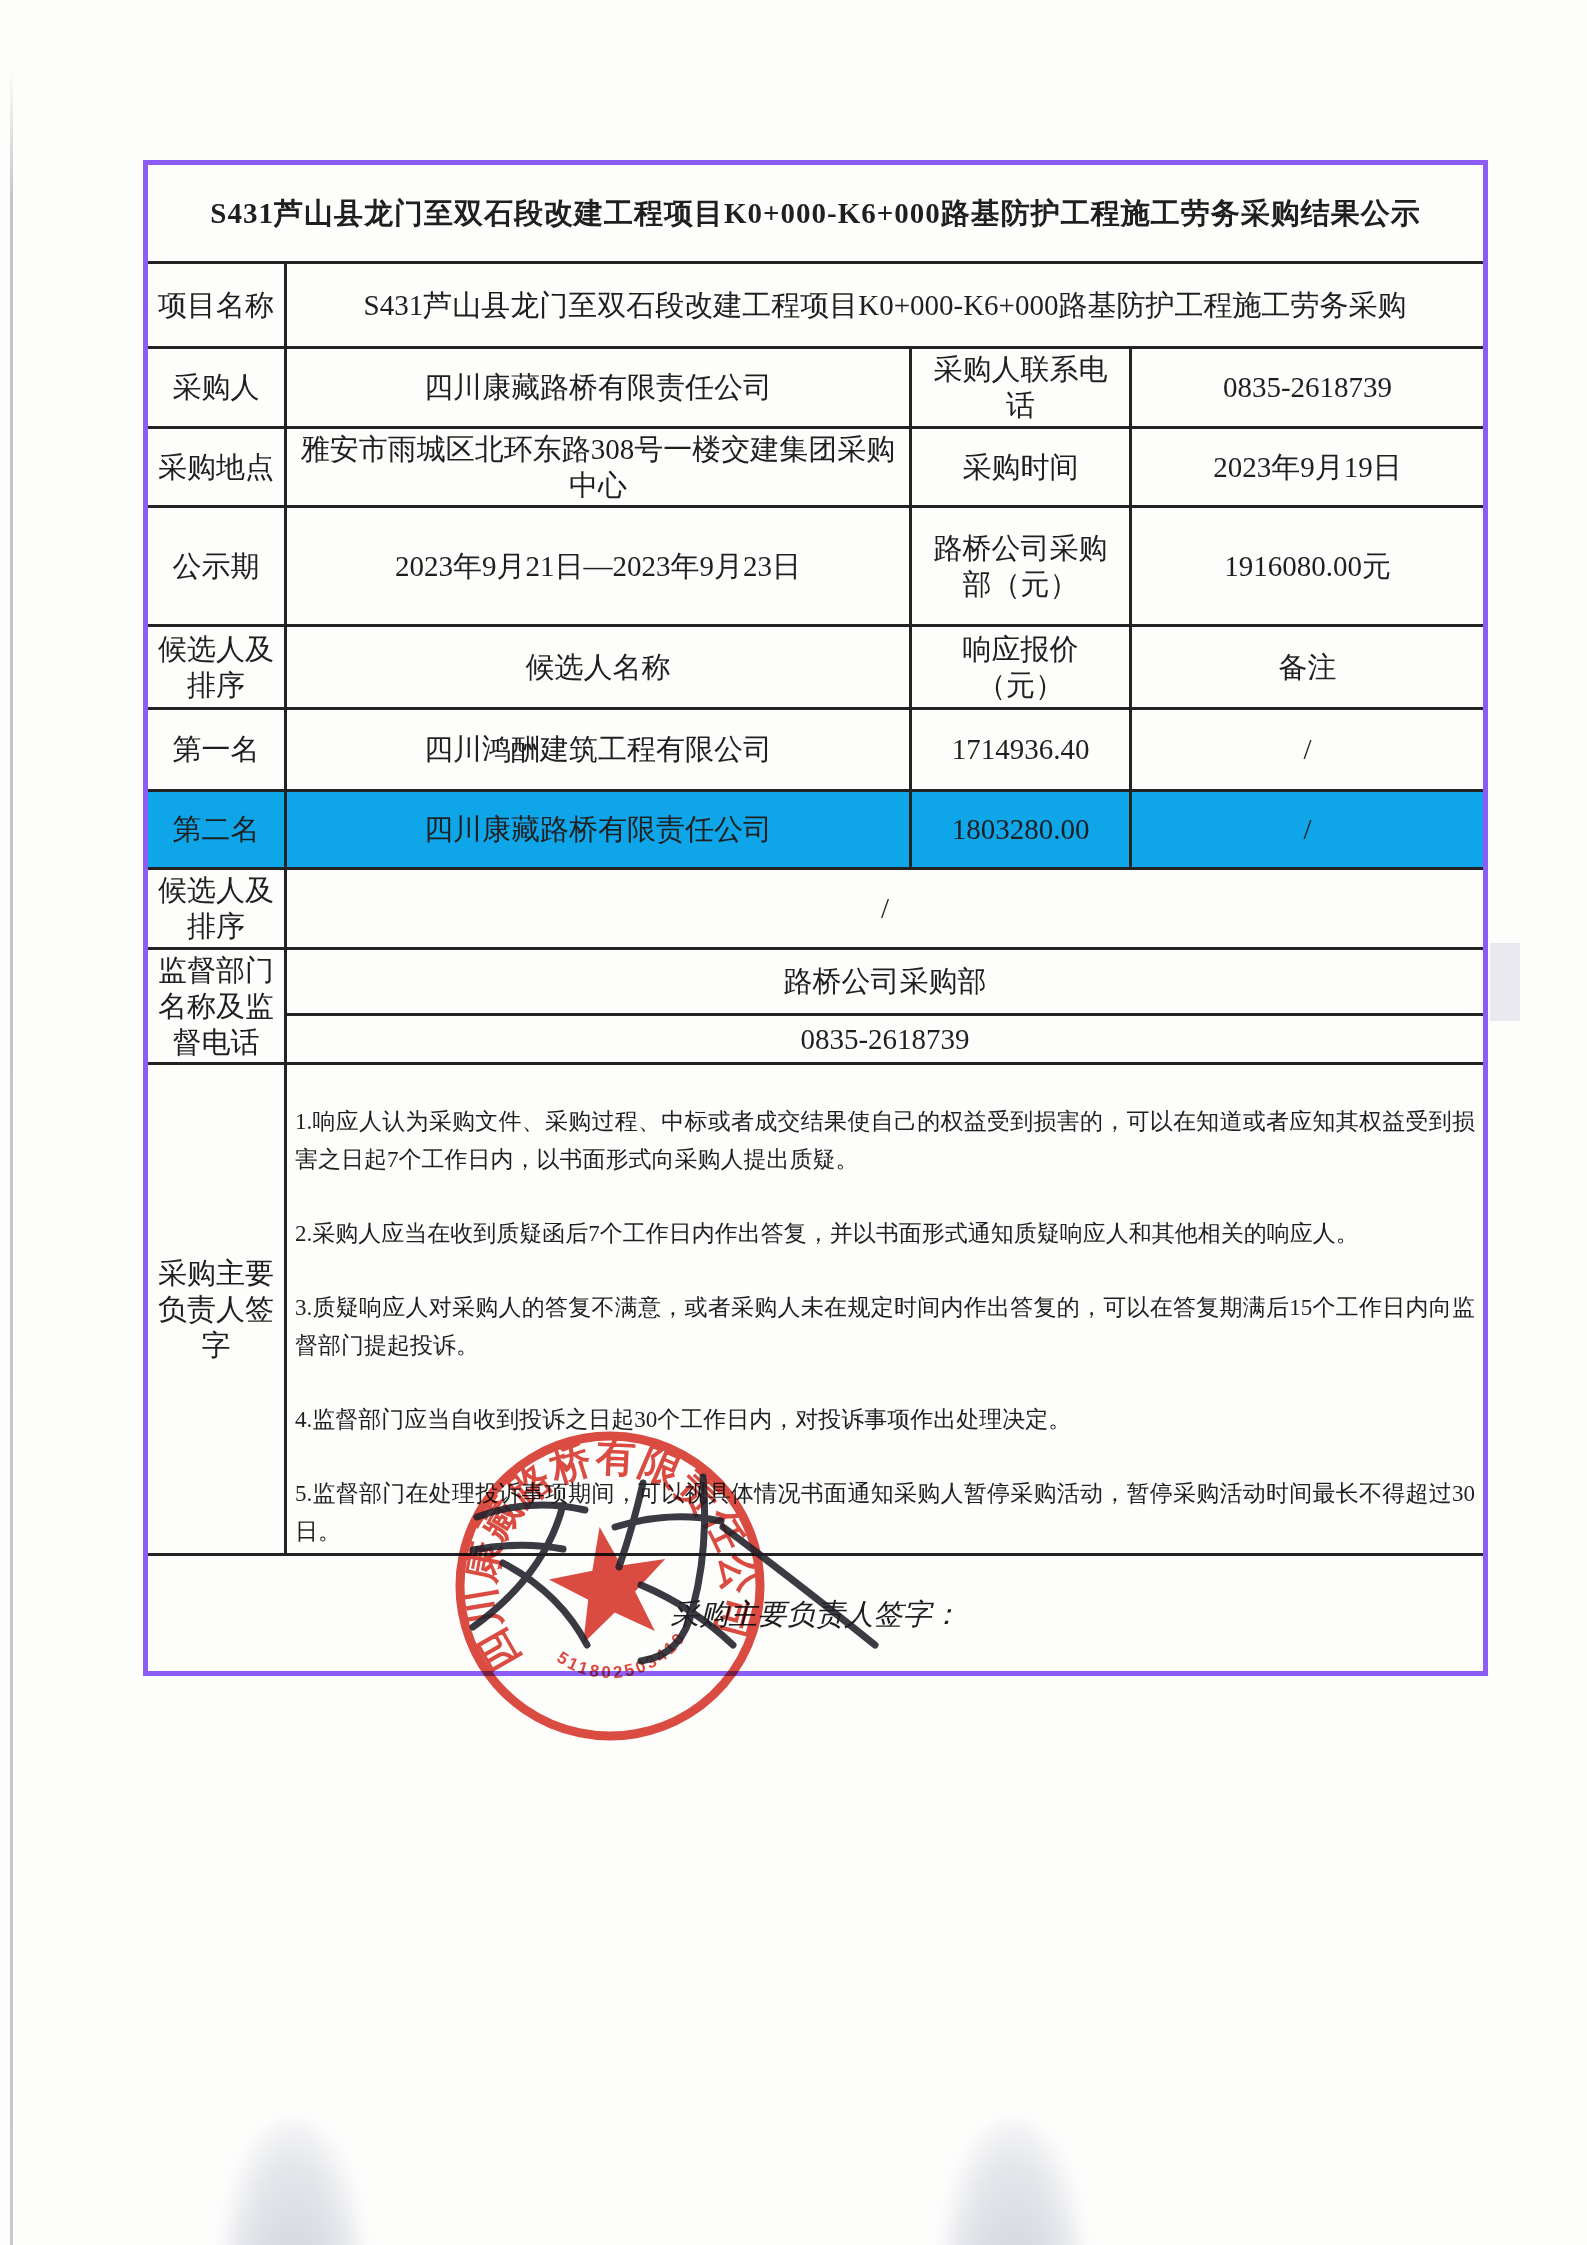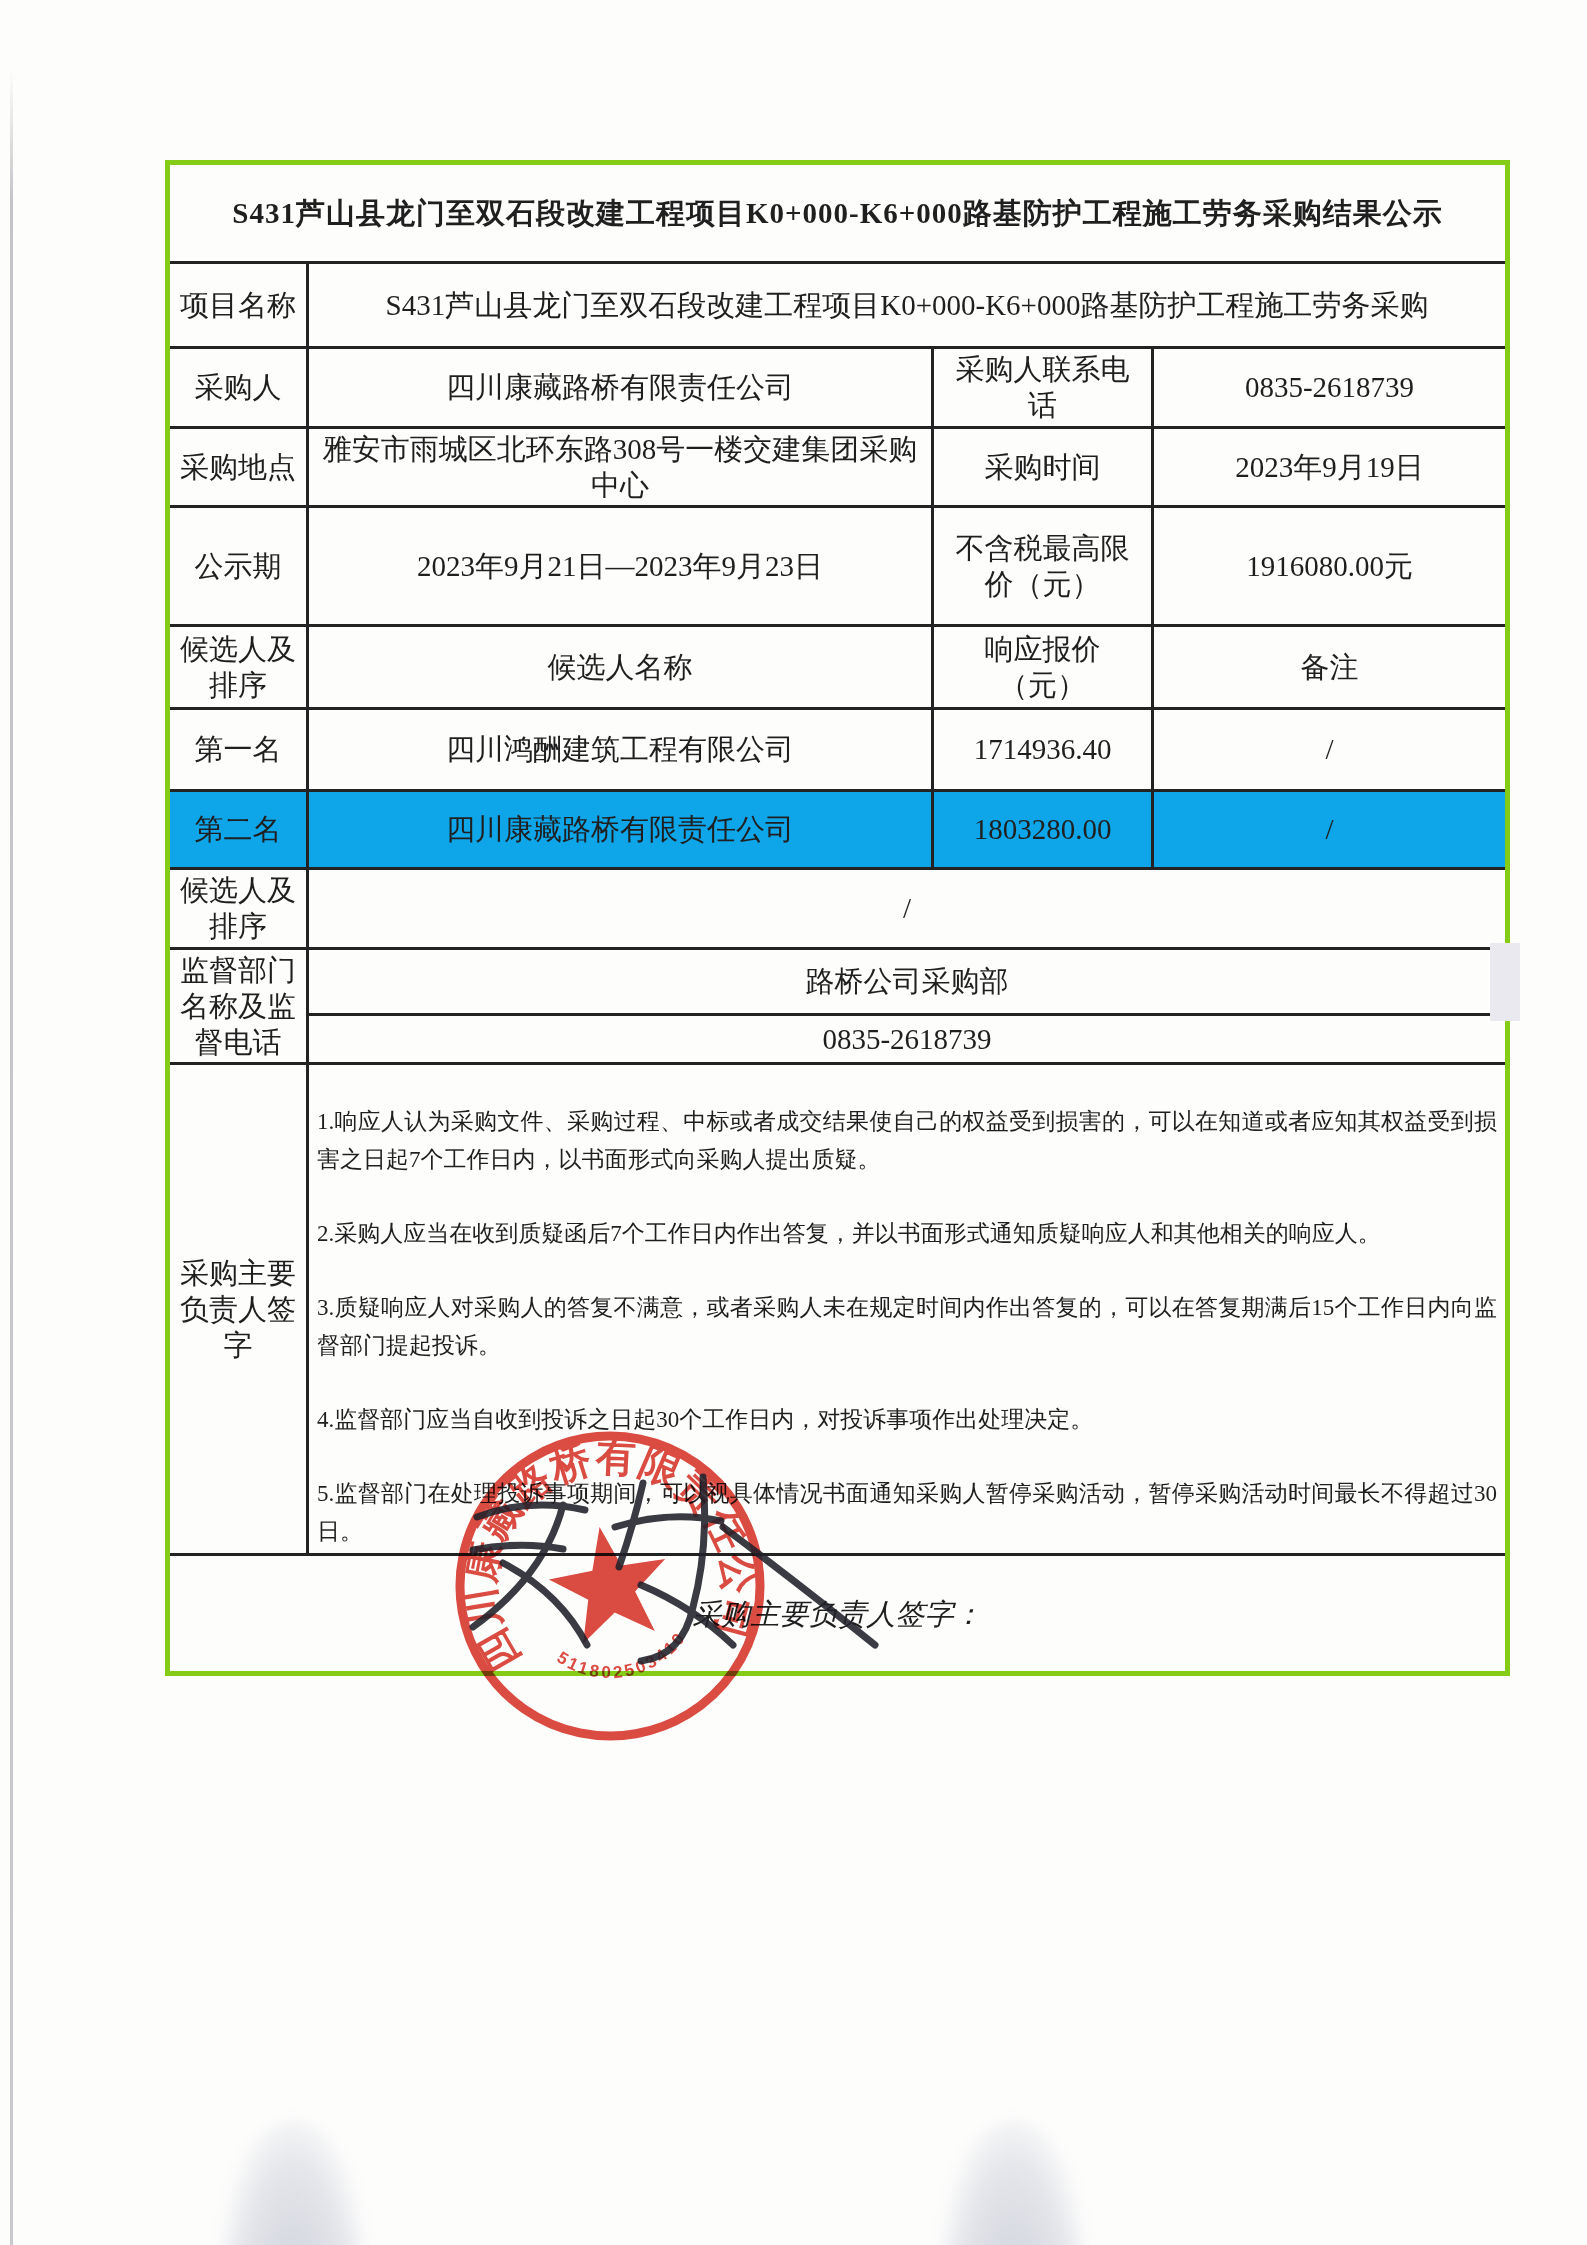--- a/index.html
+++ b/index.html
@@ -18,23 +18,23 @@
   
   .smudge{
     position:absolute;width:150px;height:260px;border-radius:50% 50% 0 0;
     background:radial-gradient(ellipse at 50% 80%,rgba(120,128,158,.38),rgba(120,128,158,.18) 55%,rgba(120,128,158,0) 78%);
     filter:blur(6px);
   }
   .smudge.s1{left:218px;top:2120px;}
   .smudge.s2{left:938px;top:2120px;}
 
   table.doc{
-    position:absolute;left:165px;top:160px;width:1340px;height:1442px;
+    position:absolute;left:143px;top:160px;width:1340px;height:1442px;
     border-collapse:collapse;table-layout:fixed;
-    border:5px solid #84cc16;
+    border:5px solid #8b5cf6;
     padding-left:44px;
   }
   table.doc td{
     border:3px solid #232323;
     padding:2px 8px;
     vertical-align:middle;
     text-align:center;
     font-size:29px;
     line-height:1.25;
     overflow:hidden;
@@ -92,21 +92,21 @@
   </tr>
   <tr style="height:75px">
     <td>采购地点</td>
     <td class="left">雅安市雨城区北环东路308号一楼交建集团采购中心</td>
     <td>采购时间</td>
     <td>2023年9月19日</td>
   </tr>
   <tr style="height:119px">
     <td>公示期</td>
     <td>2023年9月21日—2023年9月23日</td>
-    <td>不含税最高限价（元）</td>
+    <td>路桥公司采购部（元）</td>
     <td>1916080.00元</td>
   </tr>
   <tr style="height:83px">
     <td>候选人及排序</td>
     <td>候选人名称</td>
     <td>响应报价（元）</td>
     <td>备注</td>
   </tr>
   <tr style="height:82px">
     <td>第一名</td>

